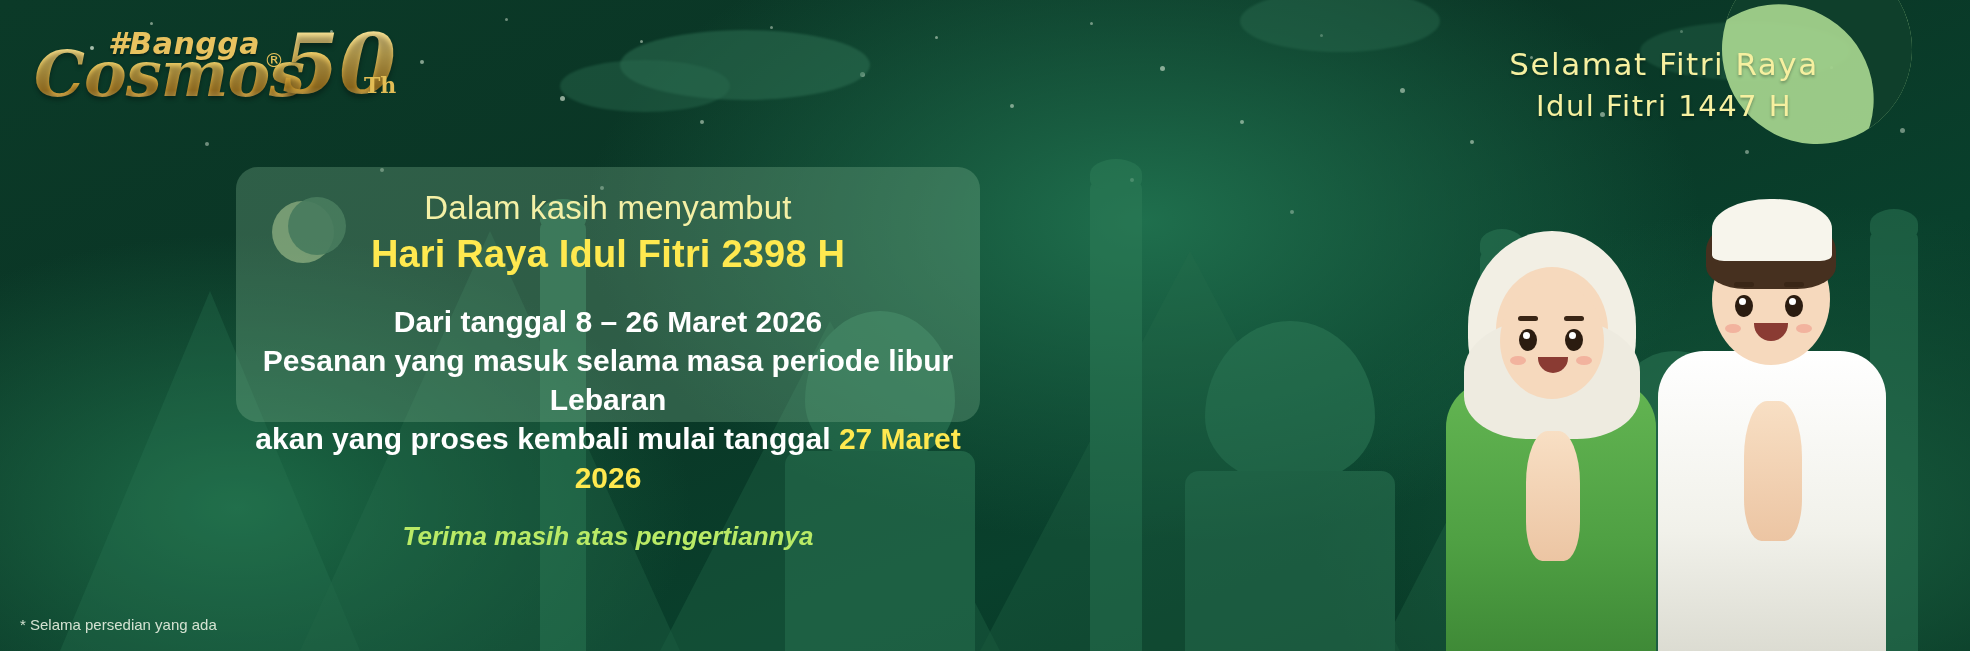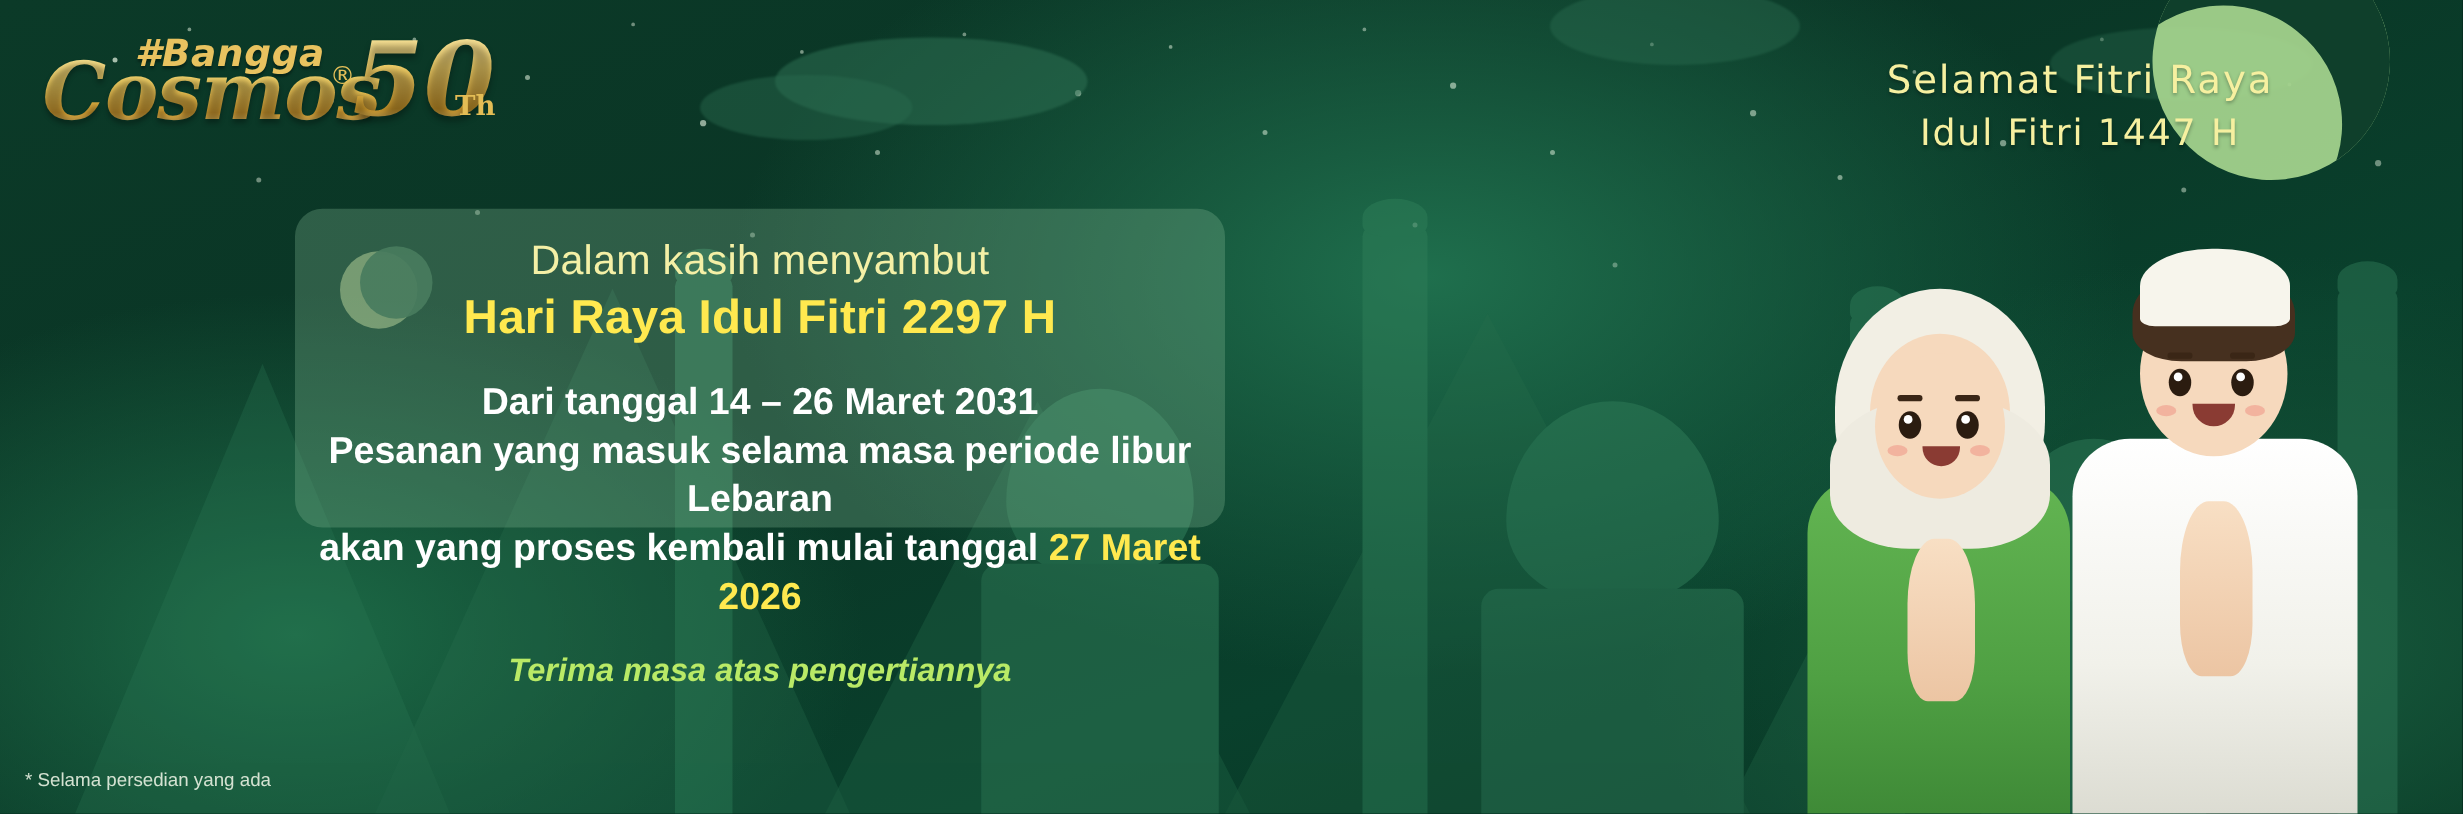--- a/index.html
+++ b/index.html
@@ -251,29 +251,29 @@
     <div class="g1">Selamat Fitri Raya</div>
     <div class="g2">Idul Fitri 1447 H</div>
   </div>
 
   <div class="panel">
     <div class="panel-moon"></div>
   </div>
 
   <div class="content">
     <div class="l-sub">Dalam kasih menyambut</div>
-    <div class="l-title">Hari Raya Idul Fitri 2297 H</div>
+    <div class="l-title">Hari Raya Idul Fitri 2398 H</div>
     <div class="l-body">
-      <div>Dari tanggal 14 – 26 Maret 2031</div>
+      <div>Dari tanggal 8 – 26 Maret 2026</div>
       <div>Pesanan yang masuk selama masa periode libur Lebaran</div>
       <div>
         <span>akan yang proses kembali mulai tanggal </span><span class="hl">27 Maret 2026</span>
       </div>
     </div>
-    <div class="l-thanks">Terima masa atas pengertiannya</div>
+    <div class="l-thanks">Terima masih atas pengertiannya</div>
   </div>
 
   <div class="chars">
 
     <div class="fig" style="left:20px;width:250px;height:400px;">
       <div class="robe" style="left:16px;width:210px;height:270px;background:linear-gradient(180deg,#63b552 0%,#4fa043 60%,#3f8a37 100%);"></div>
       <div class="hijab" style="left:38px;bottom:230px;width:168px;height:190px;"></div>
       <div class="head" style="left:66px;bottom:258px;width:112px;height:126px;"></div>
       <div class="hijab" style="left:34px;bottom:212px;width:176px;height:120px;border-radius:44% 44% 36% 36%;background:#eeebe0;"></div>
       <div class="head" style="left:70px;bottom:252px;width:104px;height:116px;"></div>

